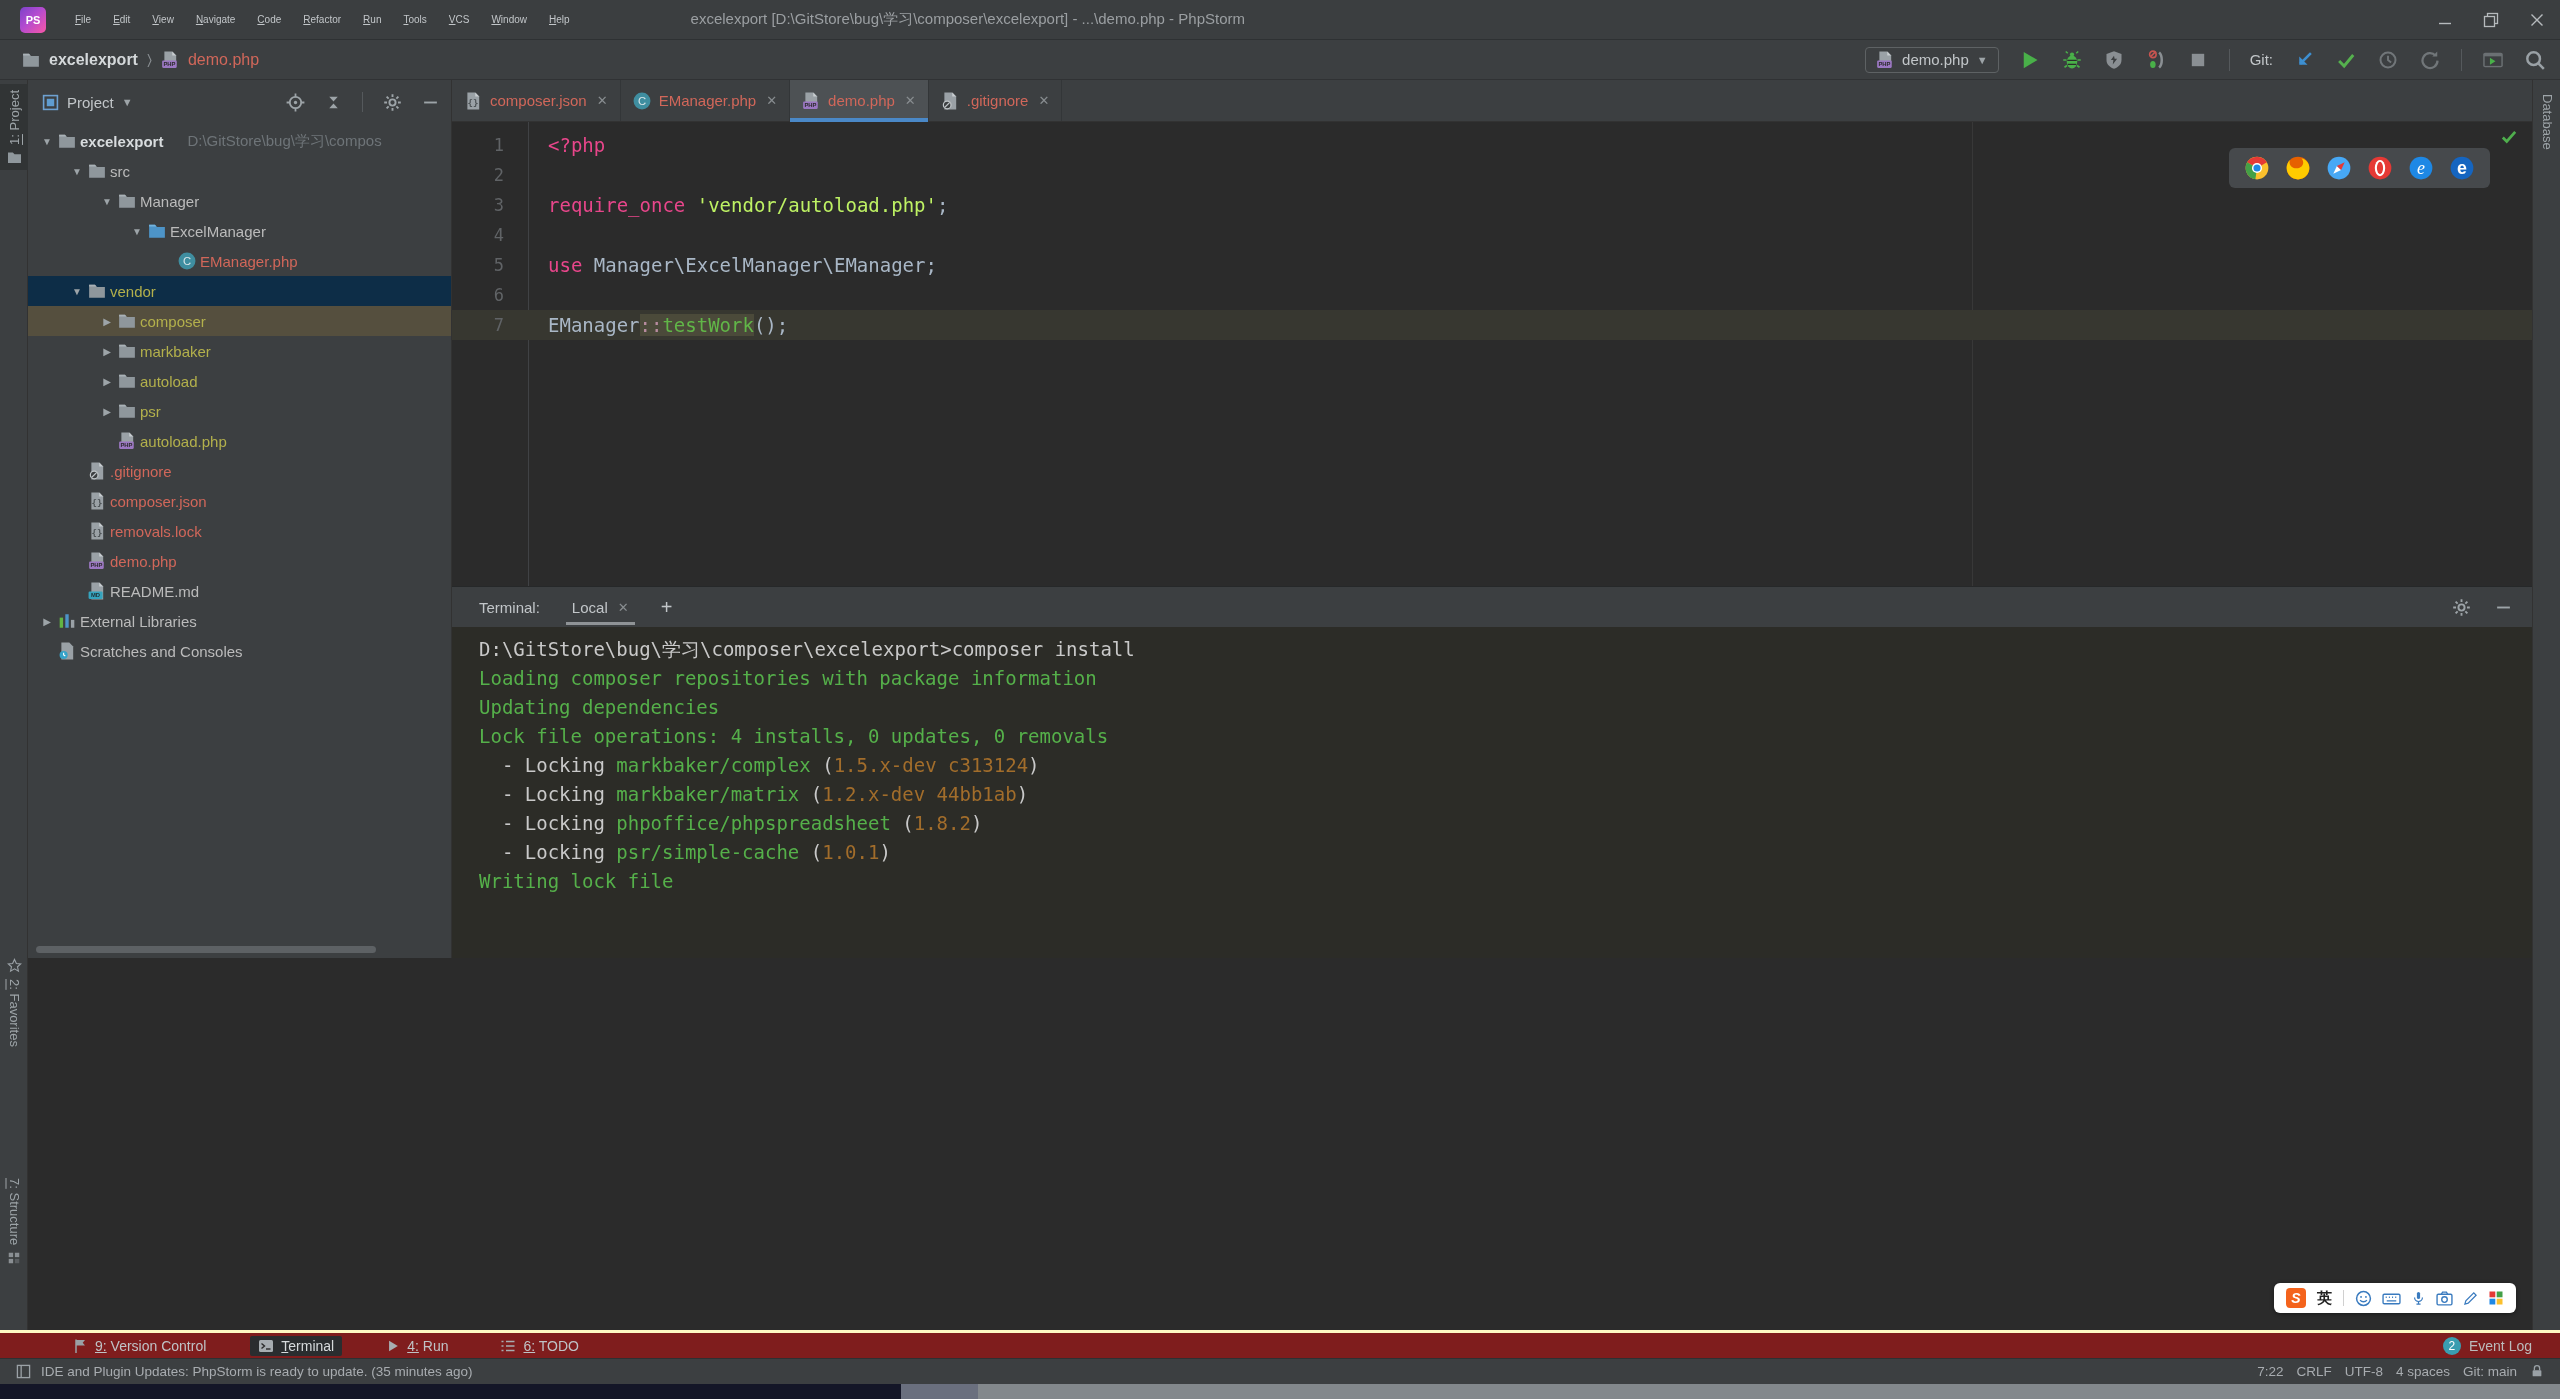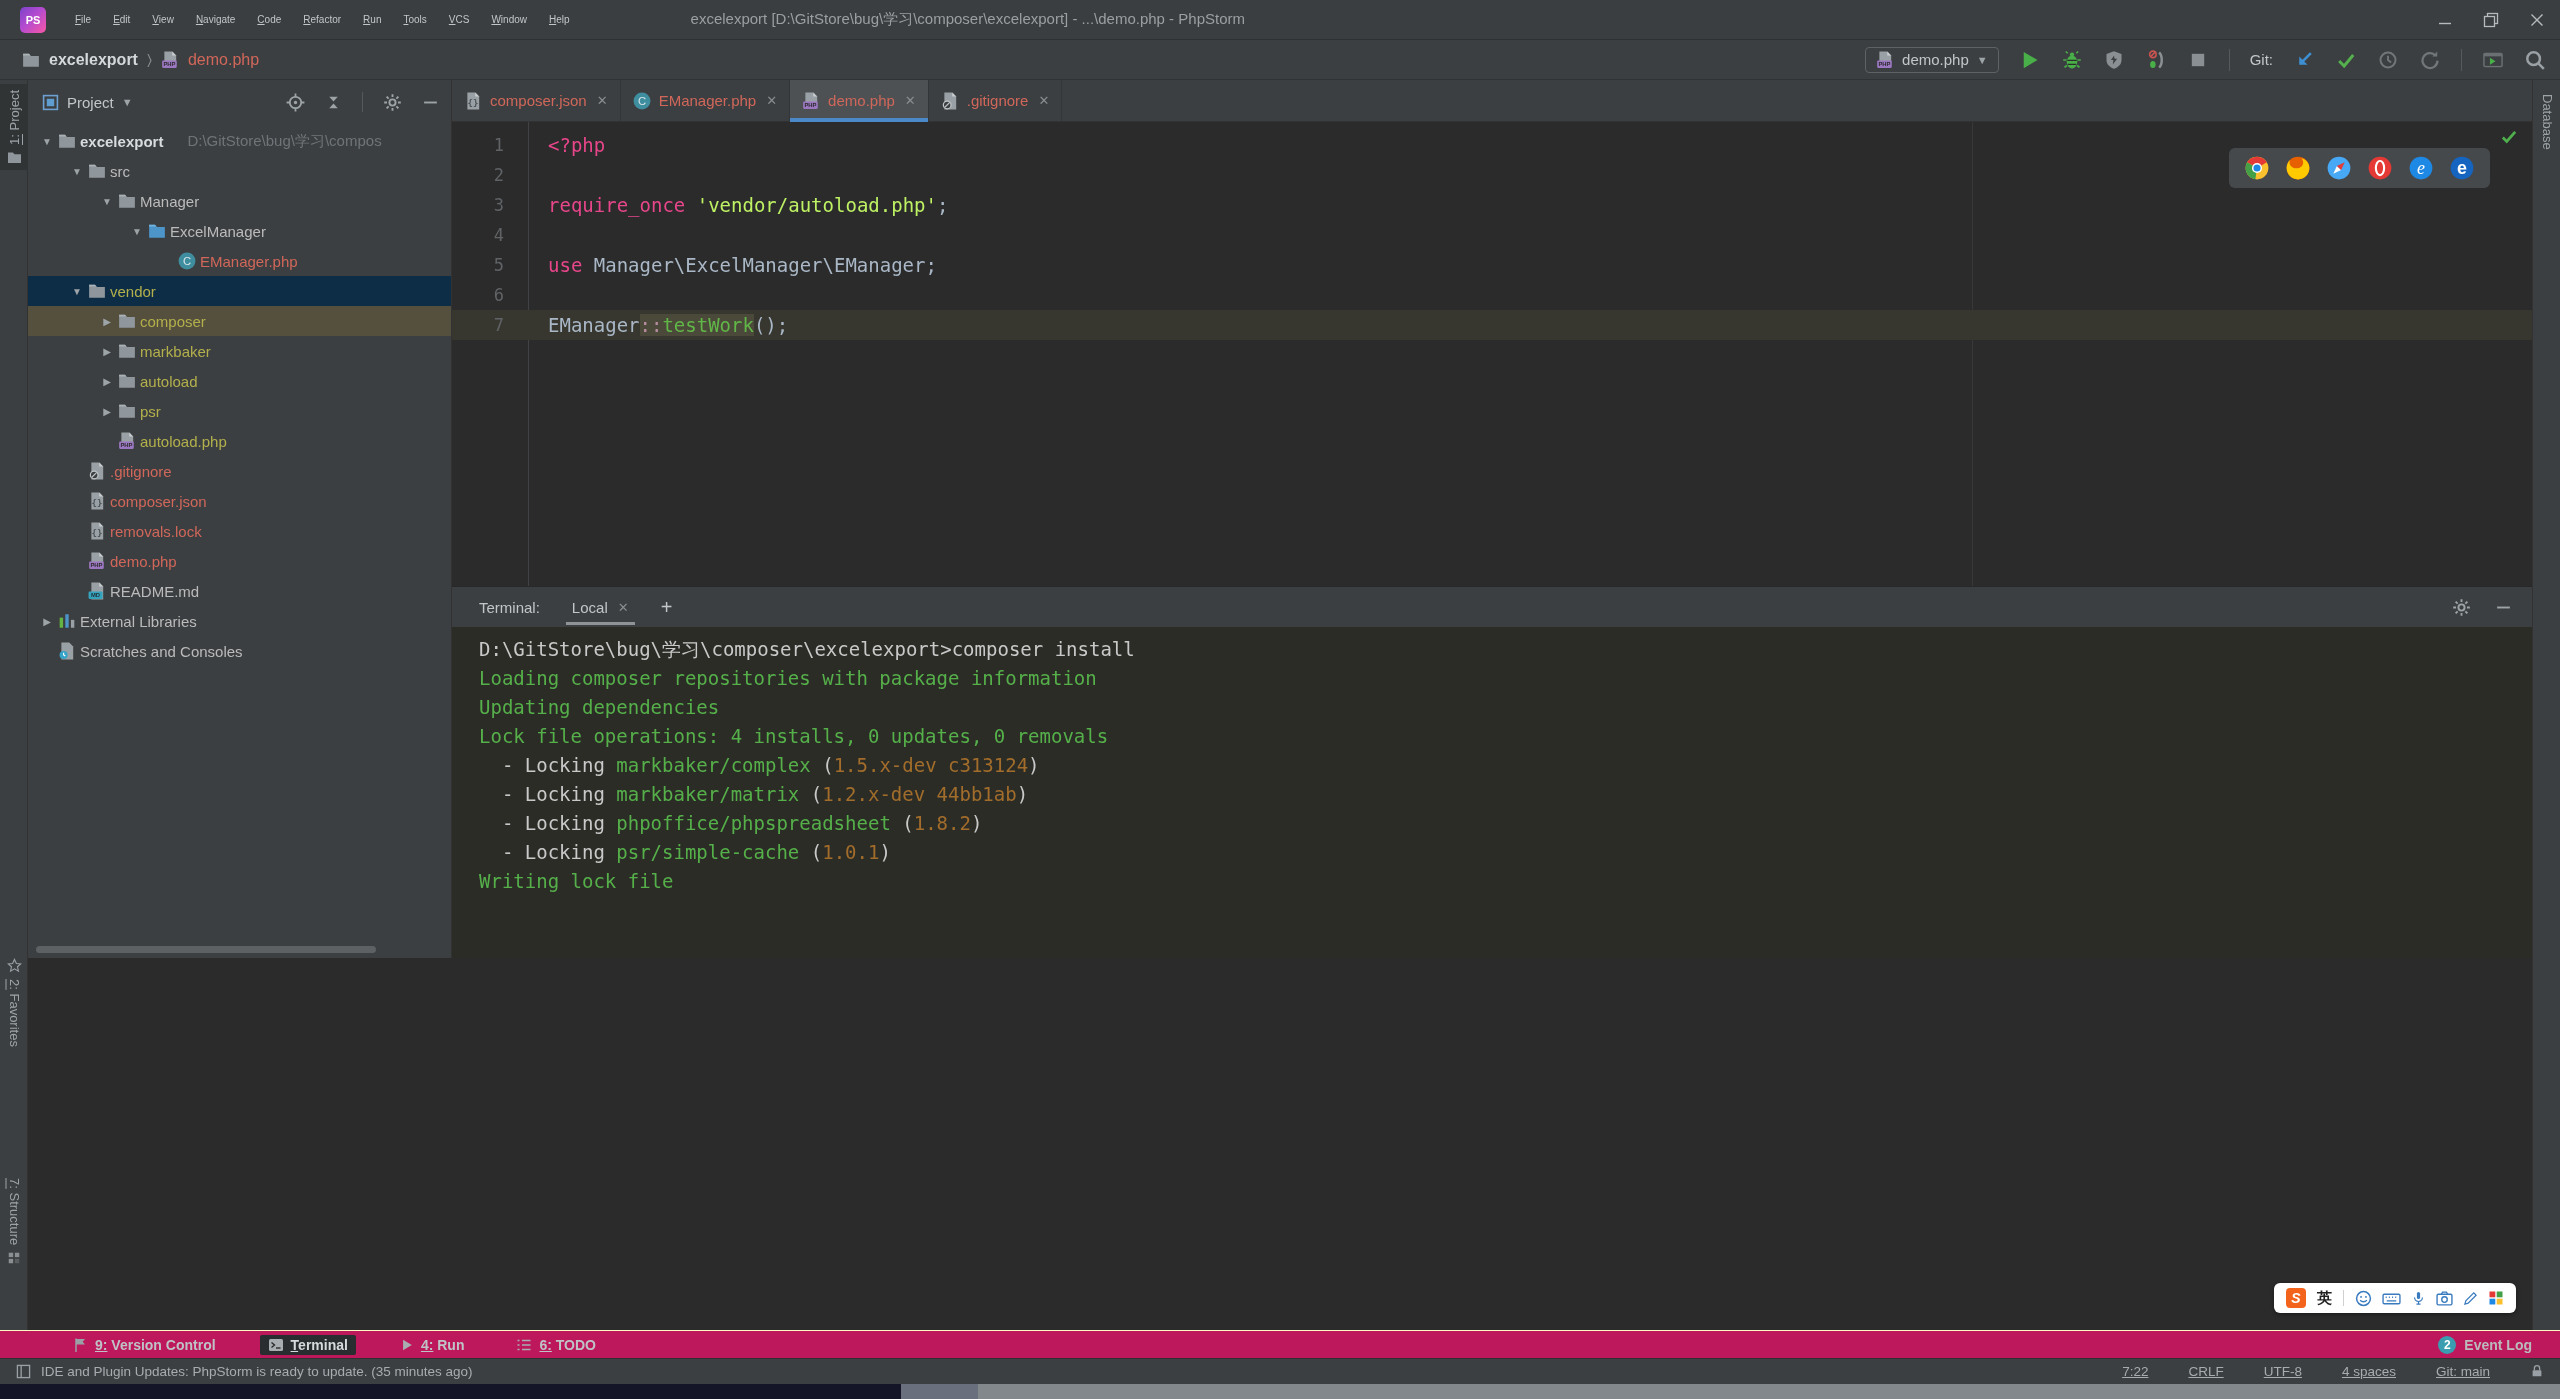--- a/index.html
+++ b/index.html
@@ -107,31 +107,31 @@
   .th-icons { margin-left:auto; display:flex; align-items:center; gap:24px; }
   .terminal-body { flex:1; background:#2c2c27; font-family:"DejaVu Sans Mono", monospace;
     font-size:19px; padding:8px 0 0 27px; overflow:hidden; }
   .term-line { height:29px; line-height:29px; white-space:pre; }
   .t-pl { color:#c9c9c9; }
   .t-green { color:#55b04a; }
   .t-orange { color:#a26d2b; }
   .t-warn { background:#a06800; color:#f1f1f1; padding:1px 3px 1px 0; }
 
   
-  .bottom-toolbar { height:28px; background:#be185d; border-top:1px solid #fef9c3;
-    display:flex; align-items:center; padding-left:64px; gap:36px; position:relative; flex:none;font-weight:bold; }
+  .bottom-toolbar { height:28px; background:#7f1d1d; border-top:3px solid #fef9c3;
+    display:flex; align-items:center; padding-left:64px; gap:36px; position:relative; flex:none; }
   .bt-item { display:flex; align-items:center; gap:7px; font-size:14px; color:#bfc3c6; padding:2px 8px; }
   .bt-item.active { background:#2a2d2f; border-radius:2px; color:#d6dadc; }
   .event-log { position:absolute; right:28px; display:flex; align-items:center; gap:8px; font-size:14px; }
   .ev-badge { width:18px; height:18px; border-radius:50%; background:#3a9db0; color:#fff;
     font-size:12px; display:flex; align-items:center; justify-content:center; }
 
   .statusbar { height:26px; background:#3c3f41; border-top:1px solid #2e3032;
     display:flex; align-items:center; padding:0 16px; font-size:13.5px; color:#a8acb0; gap:10px; flex:none; }
-  .sb-right { margin-left:auto; display:flex; align-items:flex-start; gap:40px;text-decoration:underline; }
+  .sb-right { margin-left:auto; display:flex; align-items:flex-start; gap:13px; }
 
   .taskbar-sliver { height:15px; flex:none;
     background:linear-gradient(90deg,#141627 0%,#141627 35.2%,#6a6f7e 35.2%,#6a6f7e 38.2%,#83888c 38.2%,#83888c 100%); }
 
   
   .ime-bar { position:absolute; right:44px; bottom:86px; background:#ffffff; border-radius:6px;
     height:30px; display:flex; align-items:center; gap:11px; padding:0 12px; box-shadow:0 1px 4px rgba(0,0,0,.4); }
   .ime-logo { width:20px; height:20px; border-radius:4px; background:#f4631c; color:#fff;
     font-weight:bold; font-size:14px; display:flex; align-items:center; justify-content:center; font-style:italic; }
   .ime-lang { color:#222; font-size:15px; font-weight:bold; }

